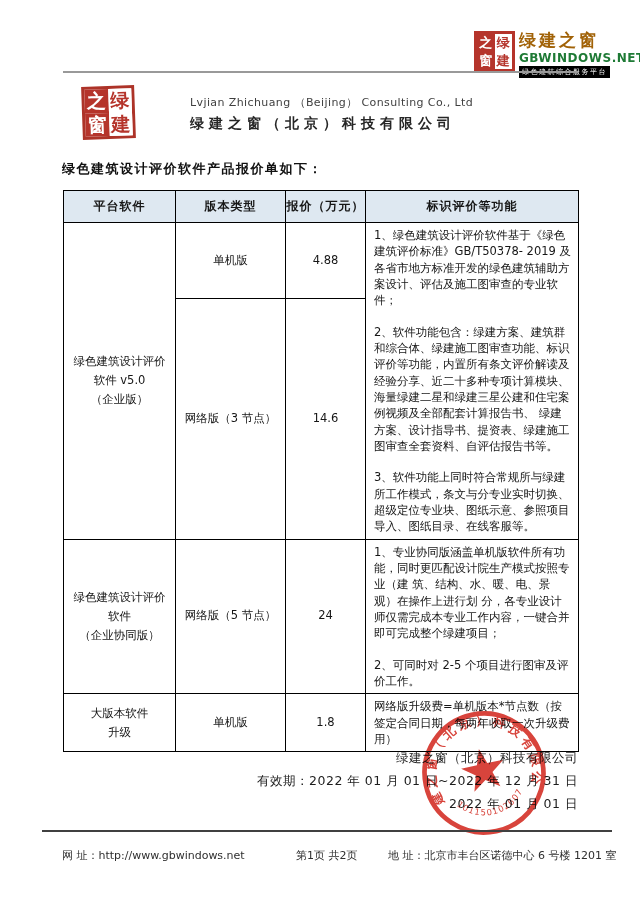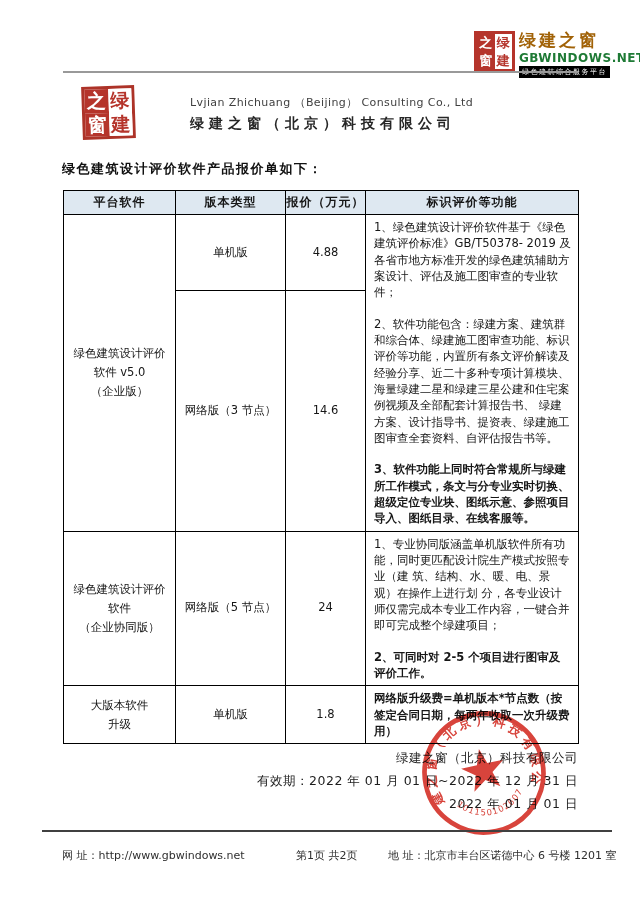--- a/index.html
+++ b/index.html
@@ -41,28 +41,28 @@
   
   .doc-title { position:absolute; left:62px; top:160px; font-size:13px; font-weight:bold; letter-spacing:1.5px; color:#111; }
 
   
   table.quote {
     position:absolute; left:63px; top:190px; width:515px;
     border-collapse:collapse; table-layout:fixed; font-size:11.5px; color:#161616;
   }
   table.quote th, table.quote td { border:1px solid #000; }
   table.quote th {
-    height:24px; background:#dee8f1; font-size:12px; font-weight:bold;
+    height:32px; background:#dee8f1; font-size:12px; font-weight:bold;
     letter-spacing:1px; text-align:center; vertical-align:middle;
   }
   td.c { text-align:center; vertical-align:middle; line-height:1.55; padding:2px; }
   td.platform { white-space:pre-line; line-height:1.65; }
   td.features { vertical-align:top; text-align:left; padding:4px 7px 4px 8px; line-height:1.42; }
   td.features p { margin:0 0 15px 0; }
-  td.features p:last-child { margin-bottom:0;font-weight:bold; }
+  td.features p:last-child { margin-bottom:0; }
   tr.r-a { height:70px; } tr.r-b { height:222px; } tr.r-c { height:138px; } tr.r-d { height:58px; }
 
   
   .quote-footer { position:absolute; right:62px; top:746px; text-align:right; font-size:12.5px; line-height:23px; color:#1d1d1d; letter-spacing:0.5px; }
 
   
   .stamp { position:absolute; left:418px; top:707px; width:132px; height:132px; transform:rotate(-12deg); opacity:0.87; mix-blend-mode:multiply; pointer-events:none; }
 
   
   .bottom-rule { position:absolute; left:42px; top:830px; width:570px; height:2px; background:#404040; }

